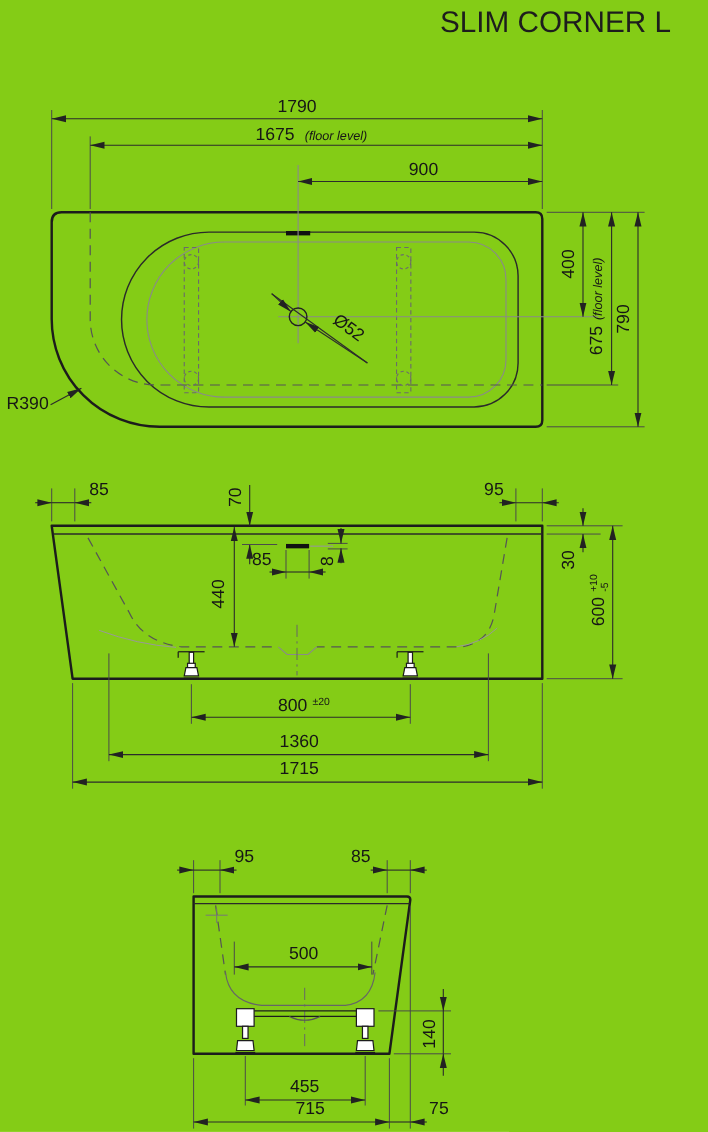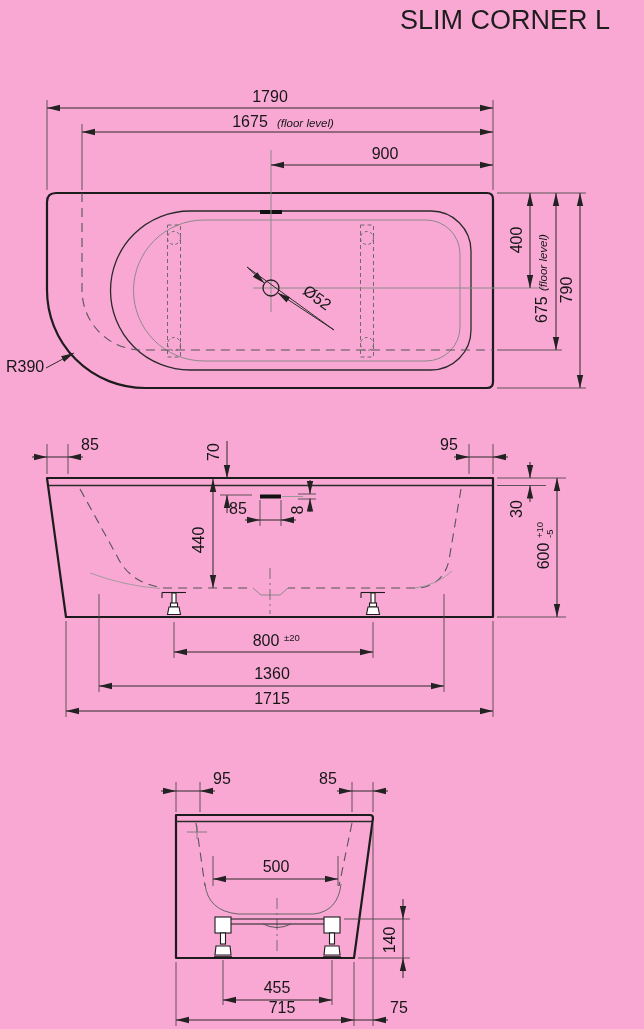--- a/index.html
+++ b/index.html
@@ -1,16 +1,16 @@
 <!DOCTYPE html>
 <html><head>
 <meta charset="utf-8">
 <style>
   html,body{margin:0;padding:0;background:#ffffff;}
-  .sheet{position:relative;width:644px;height:1029px;background:#f9a8d4;overflow:hidden;
+  .sheet{position:relative;width:644px;height:1029px;background:#84cc16;overflow:hidden;
          font-family:"Liberation Sans", sans-serif;text-decoration:underline;}
   svg{display:block;}
   
   .outline{stroke:#1c1c1c;stroke-width:2.2;fill:none;stroke-linejoin:round;}
   .rim{stroke:#2a2a2a;stroke-width:1.3;fill:none;}
   .thin-gray{stroke:#8a8a8a;stroke-width:1;fill:none;}
   .dashed{stroke:#555;stroke-width:1.1;fill:none;stroke-dasharray:9 6;}
   .raildash{stroke:#6b6b6b;stroke-width:1;fill:none;stroke-dasharray:4 3;}
   .circdash{stroke:#6b6b6b;stroke-width:1;fill:none;stroke-dasharray:3 2.5;}
   .cline{stroke:#666;stroke-width:0.9;fill:none;stroke-dasharray:11 4 2 4;}

